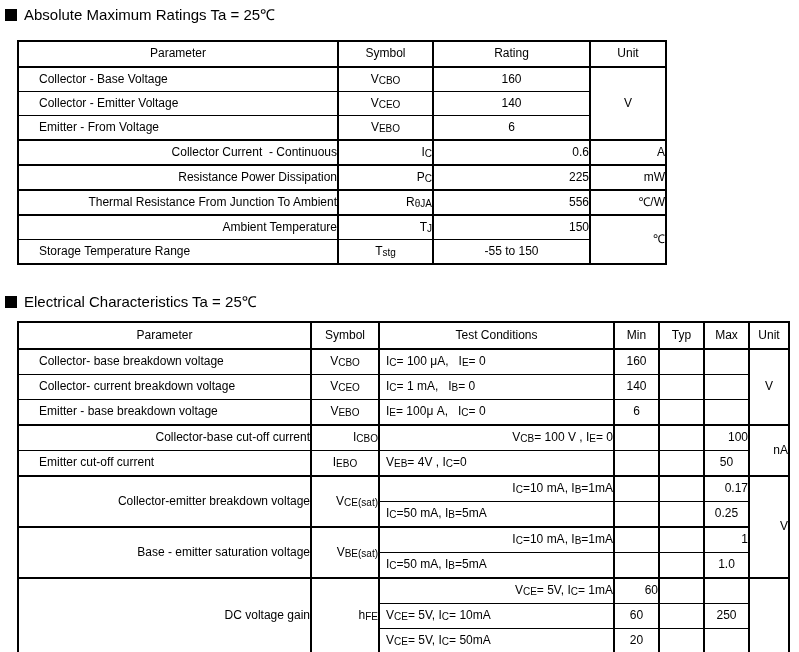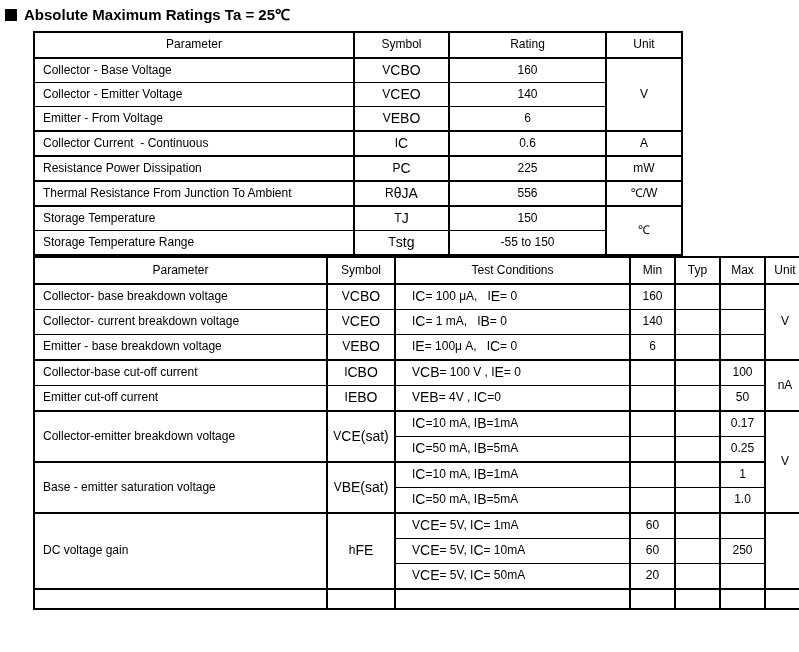--- a/index.html
+++ b/index.html
@@ -7,45 +7,45 @@
     width: 799px; height: 652px; overflow: hidden;
     font-family: "Liberation Sans", sans-serif;
     color: #000;
   }
   .page { position: relative; width: 799px; height: 652px; overflow: hidden; }
 
   .title {
     font-size: 15px; line-height: 18px; color: #000;
     white-space: nowrap;
   }
-  .title1 { margin: 6px 0 7px 5px; font-weight: bold; }
+  .title1 { margin: 6px 0 16px 5px; }
   .title2 { margin: 28px 0 10px 5px; }
   .sq {
     display: inline-block; width: 12px; height: 12px; background: #000;
     margin-right: 7px; vertical-align: -1px;
   }
 
   table.t {
     border-collapse: collapse; table-layout: fixed;
-    margin-left: 33px;
+    margin-left: 17px;
     border: 2px solid #000;
     font-size: 12px; color: #000;
   }
   .t td, .t th {
     border: 1px solid #000;
     border-left-width: 2px; border-right-width: 2px;
     padding: 0; vertical-align: middle; overflow: hidden;
     font-weight: normal; line-height: 1.15;
   }
   .t thead th { border-bottom-width: 2px; text-align: center; }
-  .t tr.g > td { border-top-width: 2px; }
+  .t tr.g > td { border-top-width: 2px; text-align: right; }
   .t .c { text-align: center; }
-  .t .param { text-align: left; padding-left: 8px; white-space: pre-wrap; }
-  .t .cond  { text-align: left; padding-left: 16px; white-space: nowrap; }
-  sub { font-size: 14px; vertical-align: -1px; line-height: 0; }
+  .t .param { text-align: left; padding-left: 20px; white-space: pre-wrap; }
+  .t .cond  { text-align: left; padding-left: 6px; white-space: nowrap; }
+  sub { font-size: 10px; vertical-align: -1px; line-height: 0; }
 
   .t1 { width: 648px; }
   .t1 tbody td { height: 23px; }
   .t1 thead th { height: 24px; }
 
   .t2 { width: 771px; }
   .t2 tbody td { height: 24px; }
   .t2 thead th { height: 25px; }
   .t2 tr.sliver td { height: 18px; }
 </style>
@@ -102,33 +102,36 @@
         <td class="c">225</td>
         <td class="c">mW</td>
       </tr>
       <tr class="g">
         <td class="param">Thermal Resistance From Junction To Ambient</td>
         <td class="c">R<sub>θJA</sub></td>
         <td class="c">556</td>
         <td class="c">℃/W</td>
       </tr>
       <tr class="g">
-        <td class="param">Storage Temperature</td>
+        <td class="param">Ambient Temperature</td>
         <td class="c">T<sub>J</sub></td>
         <td class="c">150</td>
         <td class="c" rowspan="2">℃</td>
       </tr>
       <tr>
         <td class="param">Storage Temperature Range</td>
         <td class="c">T<sub>stg</sub></td>
         <td class="c">-55 to 150</td>
       </tr>
     </tbody>
   </table>
 
+  <div class="title title2">
+    <span class="sq"></span><span>Electrical Characteristics Ta = 25℃</span>
+  </div>
 
   <table class="t t2">
     <colgroup>
       <col style="width:293px">
         <col style="width:68px">
         <col style="width:235px">
       <col style="width:45px">
         <col style="width:45px">
         <col style="width:45px">
         <col style="width:40px">

